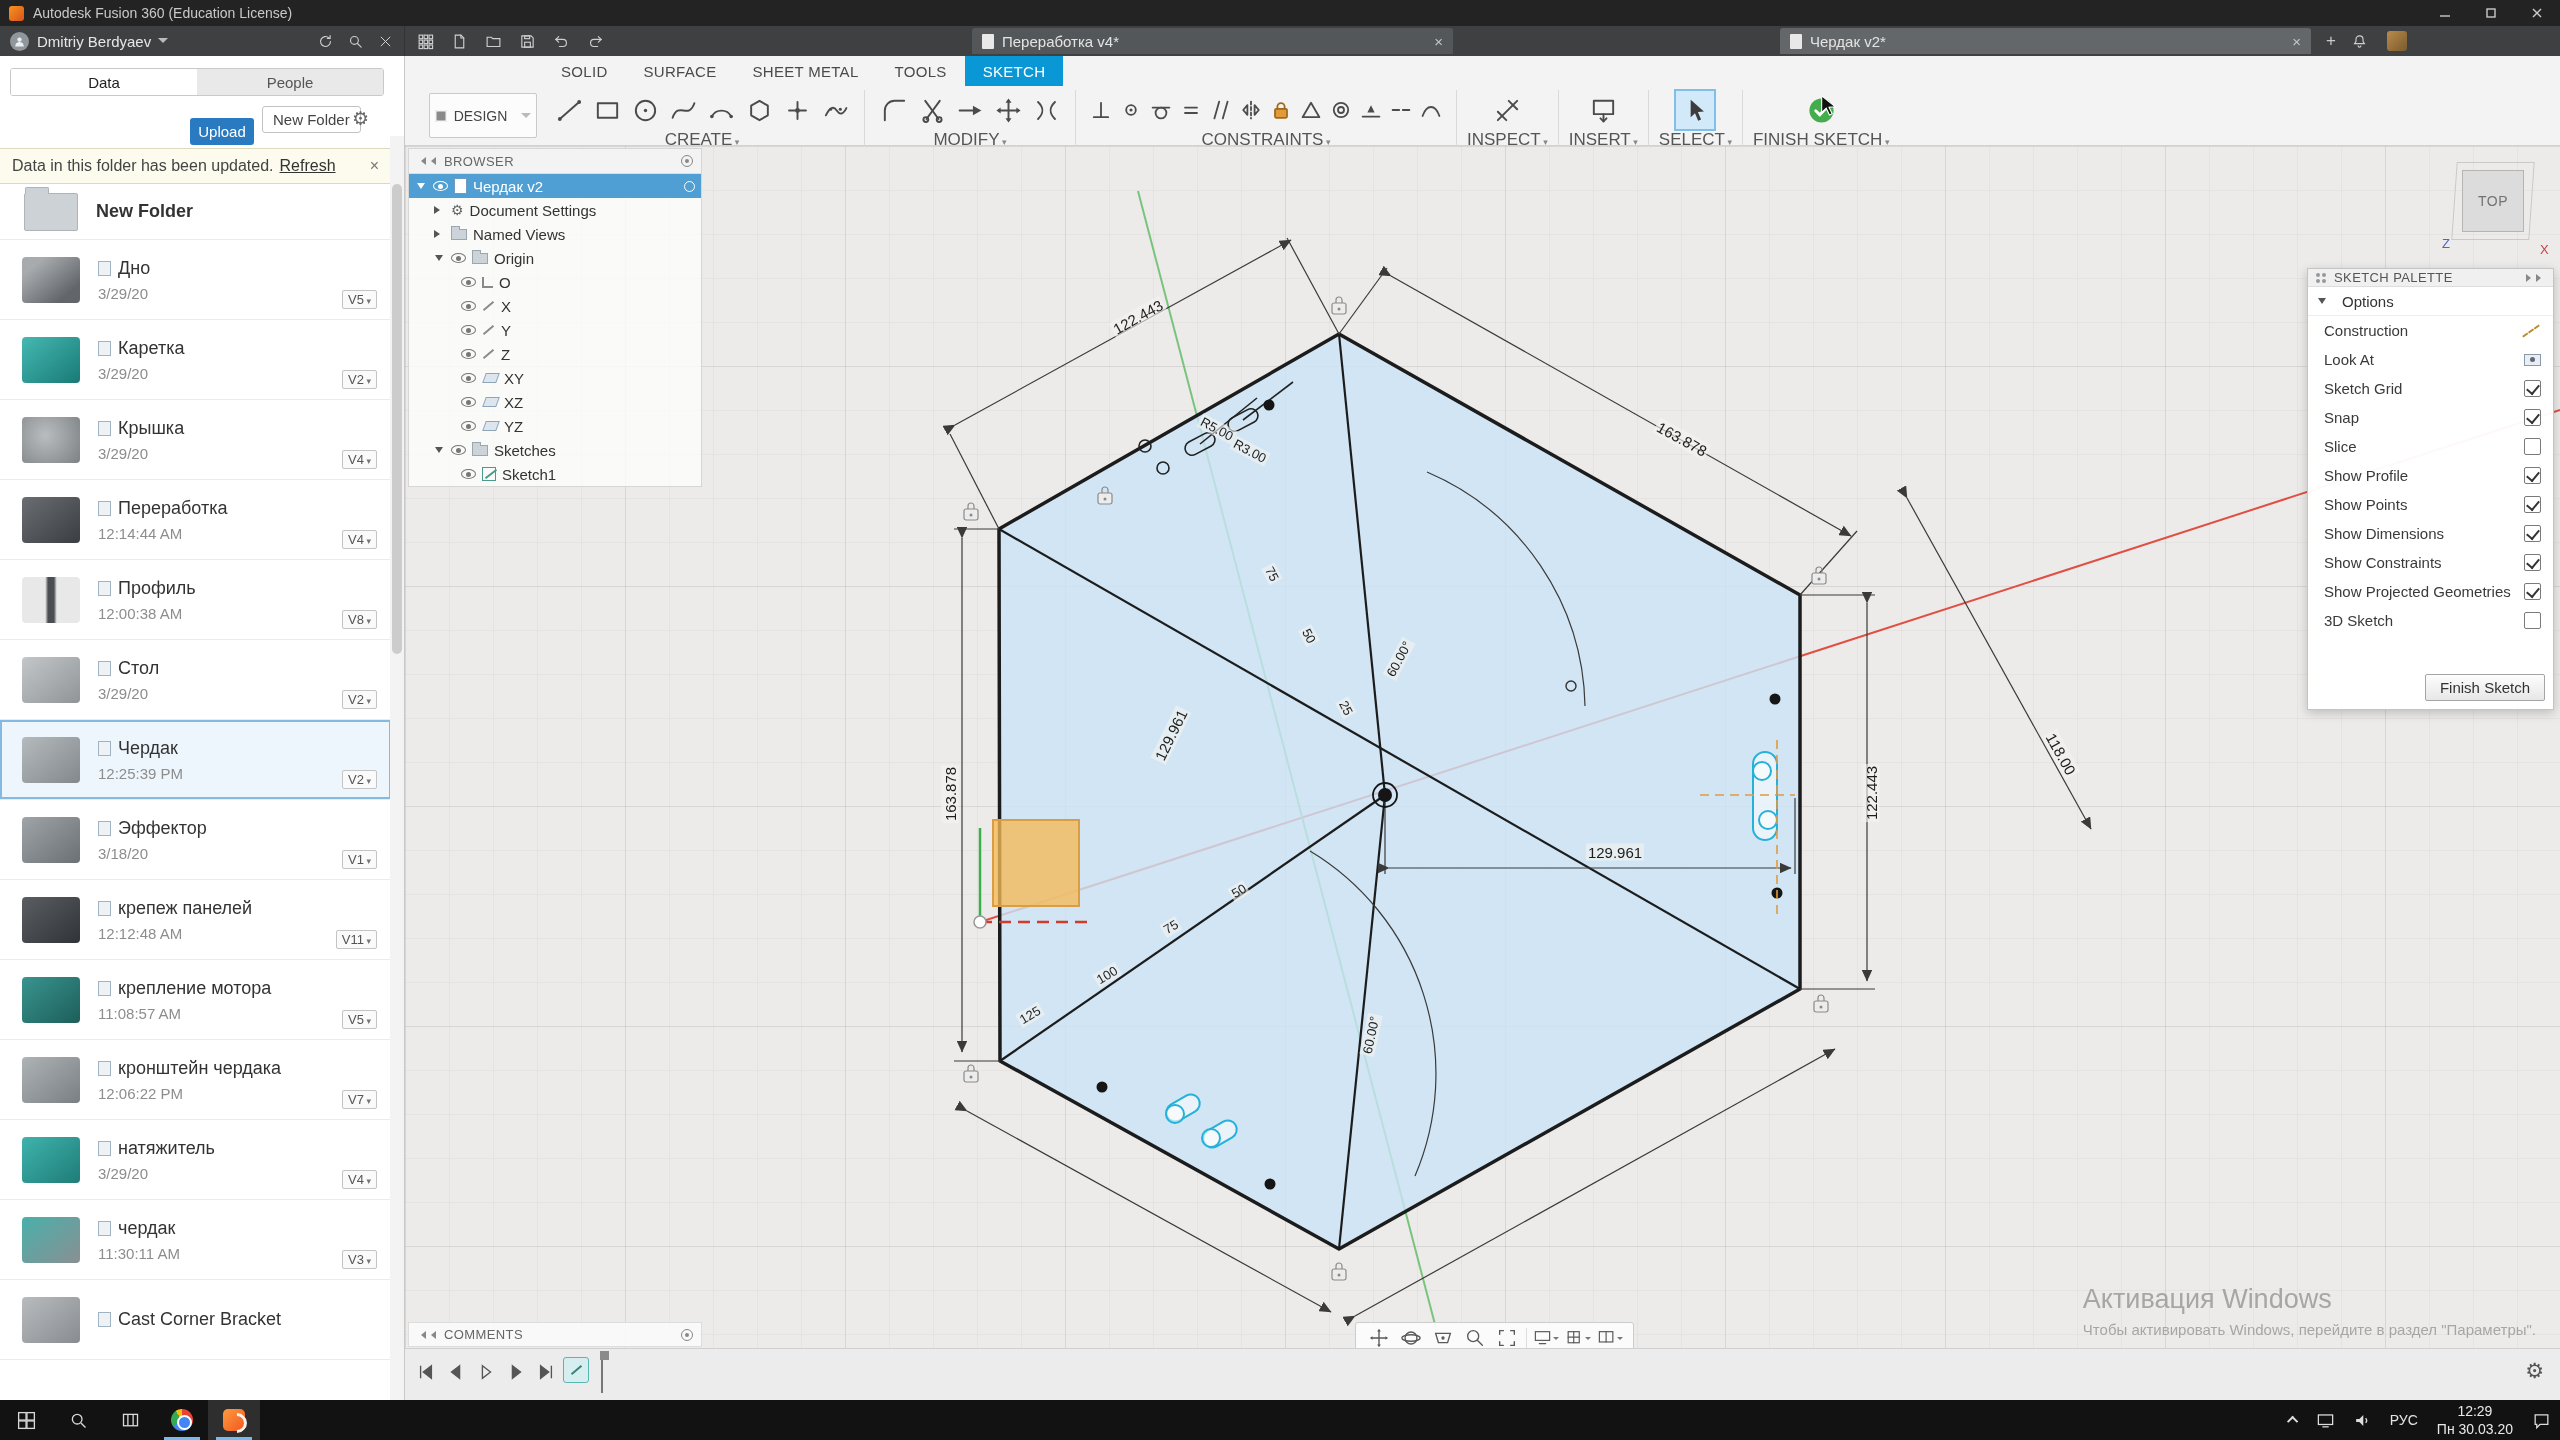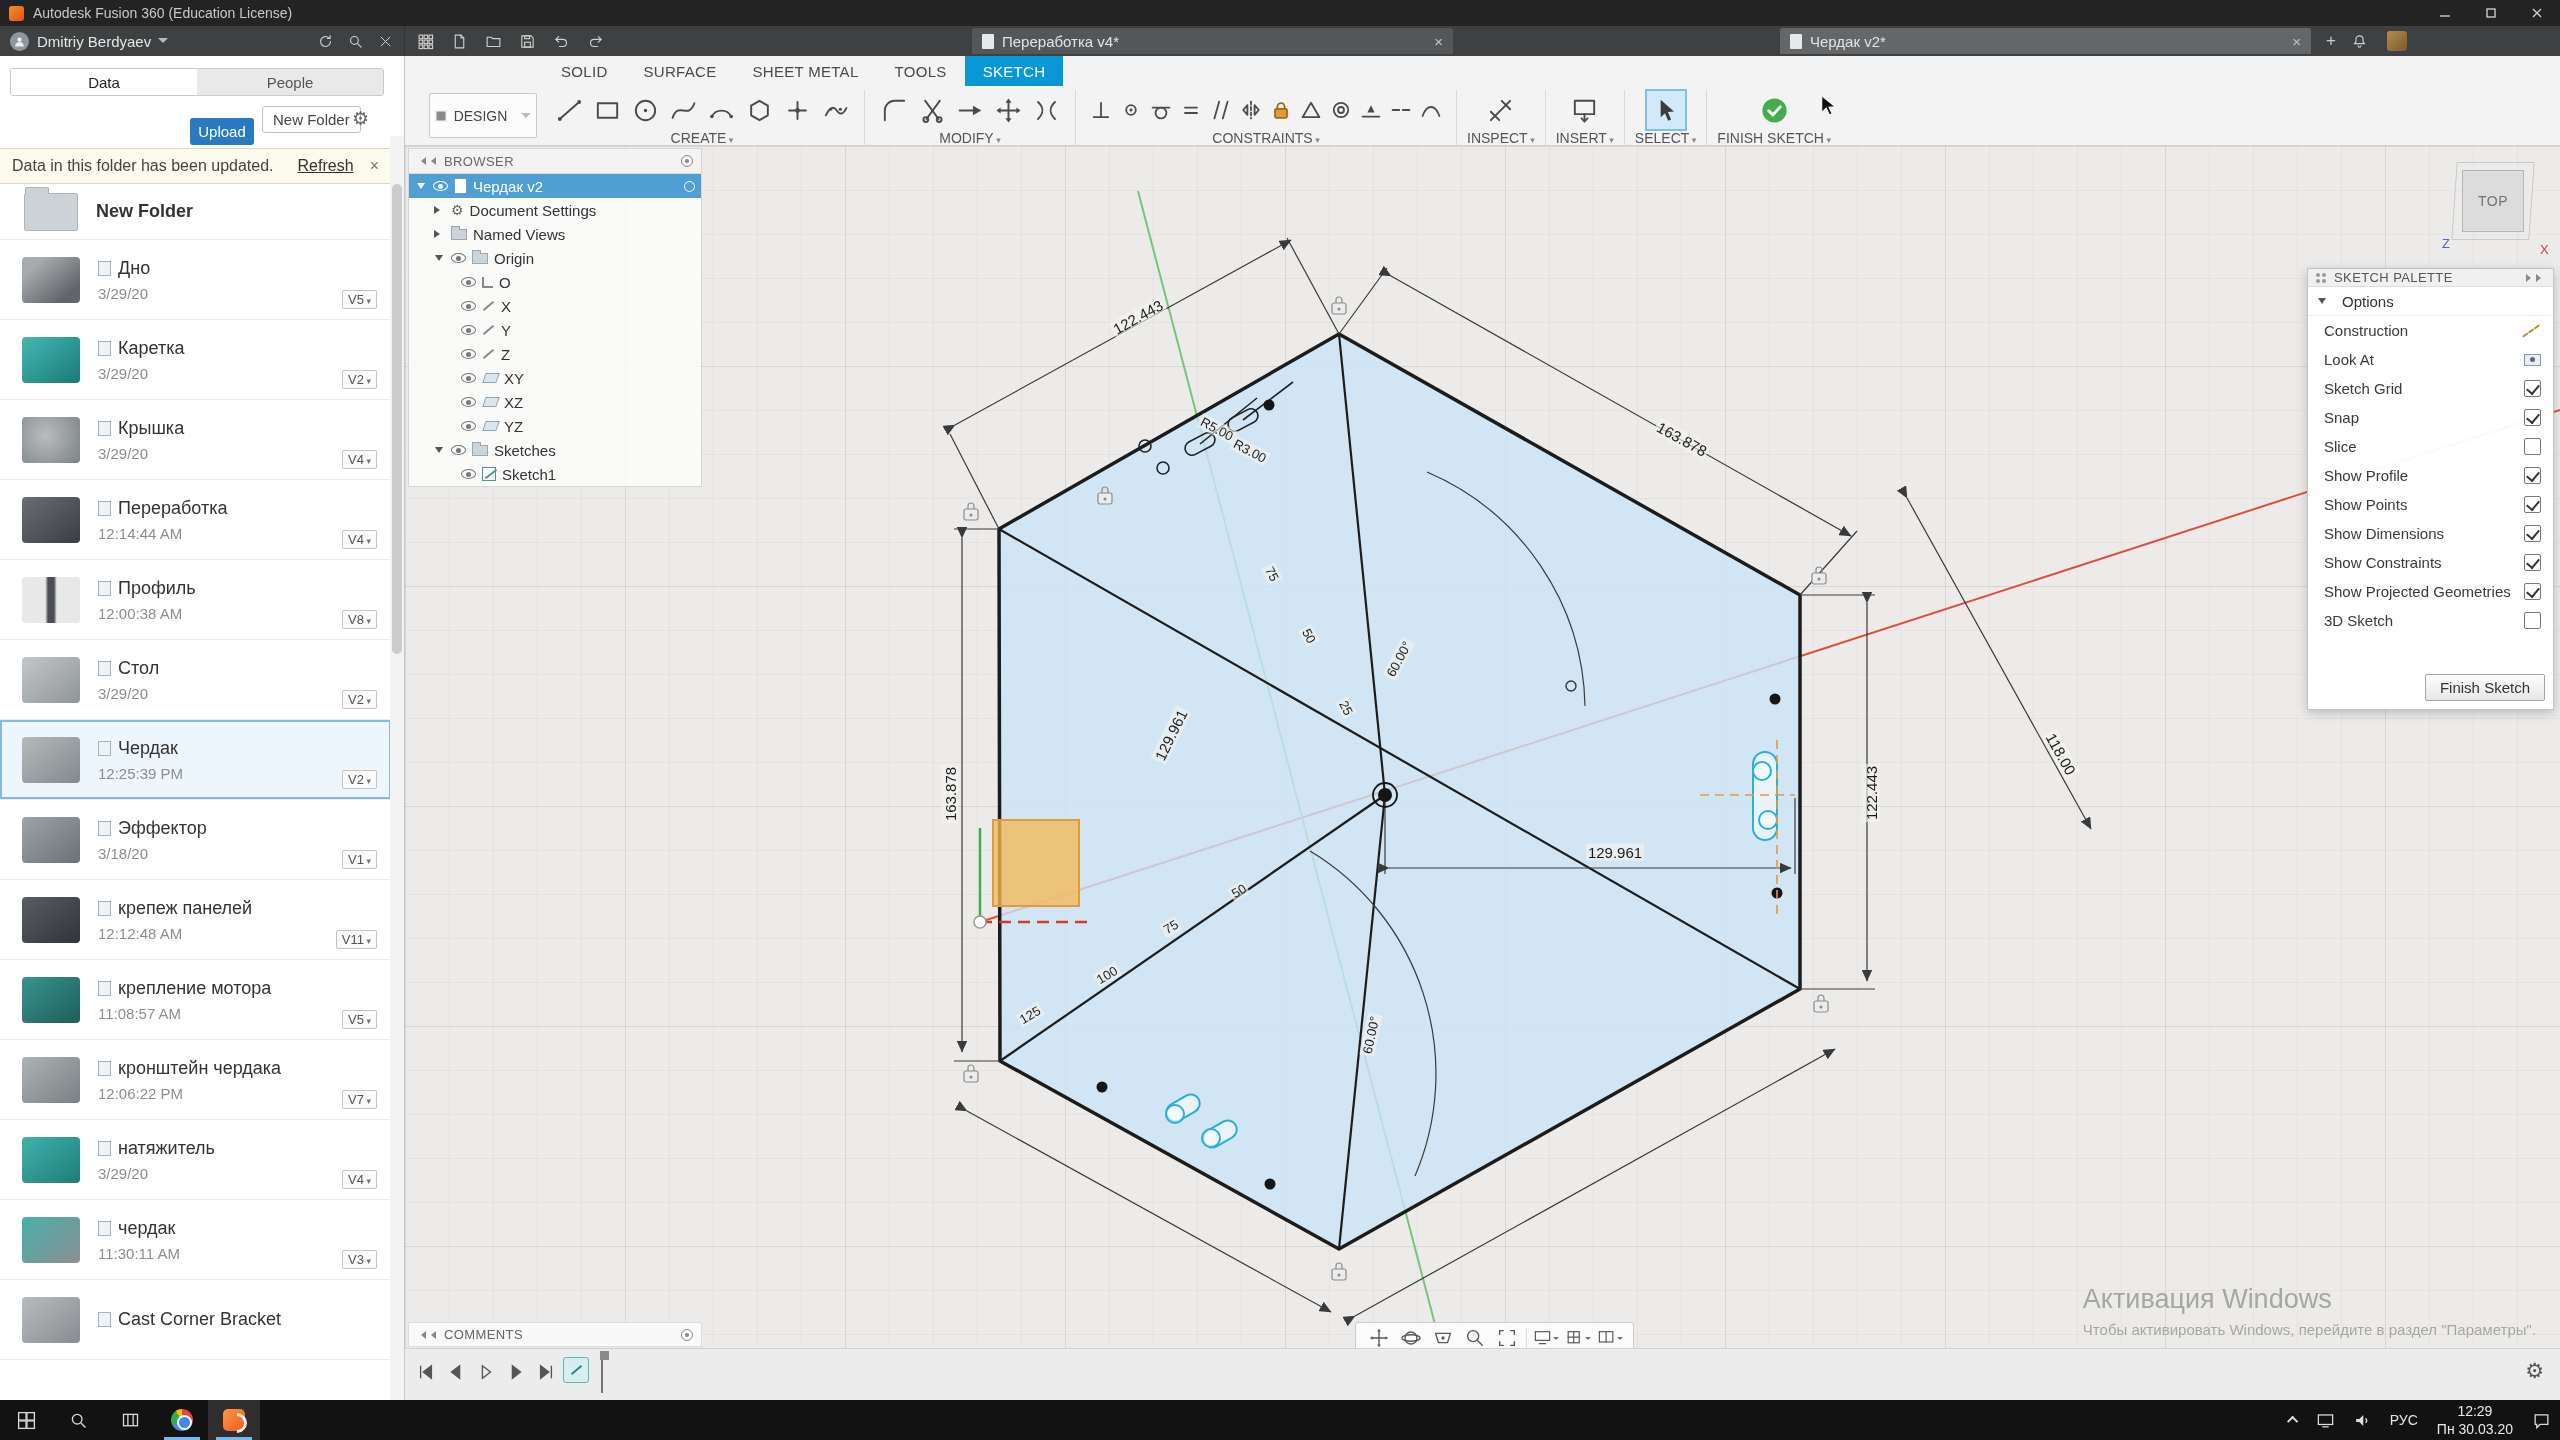--- a/index.html
+++ b/index.html
@@ -34,21 +34,21 @@
 
 .dpanel{position:absolute;left:0;top:56px;width:405px;height:1344px;background:#fff;border-right:1px solid #c8c8c8;overflow:hidden}
 .dtabs{position:absolute;left:10px;top:12px;right:20px;height:28px;display:flex;border:1px solid #c9c9c9;border-radius:3px;overflow:hidden;font-size:15px}
 .dtabs .t{flex:1;display:flex;align-items:center;justify-content:center;background:#e9e9e9;color:#555}
 .dtabs .t.on{background:#fff;color:#222}
 .dactions{position:absolute;left:0;top:48px;width:405px;height:32px}
 .btn-upload{position:absolute;left:190px;top:14px;width:64px;height:27px;background:#2a7ac2;color:#fff;border-radius:3px;font-size:15px;display:flex;align-items:center;justify-content:center}
 .btn-newfolder{position:absolute;left:262px;top:2px;height:27px;padding:0 10px;background:#fff;border:1px solid #c2c2c2;border-radius:3px;color:#444;font-size:15px;display:flex;align-items:center}
 .dgear{position:absolute;left:352px;top:3px;font-size:19px;color:#666}
 .notice{position:absolute;left:0;top:92px;width:391px;height:36px;background:#fcfbee;border-top:1px solid #ddd9bd;border-bottom:1px solid #ddd9bd;display:flex;align-items:center;padding:0 12px;font-size:16px;color:#444}
-.notice a{color:#333;text-decoration:underline;margin-left:24px}
+.notice a{color:#333;text-decoration:underline;margin-left:6px}
 .notice .x{margin-left:auto;color:#777;font-size:16px}
 .dlist{position:absolute;left:0;top:128px;width:391px}
 .ditem{position:relative;height:80px;border-bottom:1px solid #ebebeb;display:flex;align-items:center}
 .ditem.short{height:56px}
 .thumb{width:58px;height:46px;margin-left:22px;border-radius:4px;flex:none}
 .thumb-folder{width:54px;height:38px;margin-left:24px;background:#cdd2d6;border:1px solid #aeb4b9;border-radius:2px;position:relative;flex:none}
 .thumb-folder::before{content:'';position:absolute;top:-7px;left:0;width:22px;height:6px;background:#cdd2d6;border:1px solid #aeb4b9;border-bottom:none;border-radius:2px 2px 0 0}
 .dmeta{margin-left:18px;min-width:0}
 .dname{font-size:18px;color:#333;white-space:nowrap;display:flex;align-items:center;gap:7px}
 .dname .mini{width:13px;height:15px;background:#eef2f5;border:1px solid #9fb3c2;flex:none}
@@ -63,21 +63,21 @@
 
 .ribbon{position:absolute;left:405px;top:56px;width:2155px;height:90px;background:#f3f3f3;border-bottom:1px solid #d2d2d2}
 .rtabs{position:absolute;left:138px;top:0;height:30px;display:flex;align-items:stretch}
 .rtab{padding:0 18px;display:flex;align-items:center;font-size:15px;color:#4a4a4a;letter-spacing:.3px;white-space:nowrap}
 .rtab.on{background:#0a97d5;color:#fff}
 .rrow{position:absolute;left:0;top:30px;width:2155px;height:60px;display:flex;align-items:flex-start}
 .wsbtn{margin:7px 6px 0 24px;width:108px;height:45px;border:1px solid #c9c9c9;background:#fcfcfc;border-radius:2px;display:flex;align-items:center;justify-content:center;gap:7px;font-size:14px;color:#444}
 .wsgrid{width:12px;height:12px;background:#8a8a8a;box-shadow:0 0 0 1.5px #f3f3f3 inset;border-radius:1px}
 .rgroup{display:flex;flex-direction:column;align-items:center;margin:4px 7px 0}
 .gicons{display:flex;align-items:center;height:40px}
-.glabel{font-size:14px;color:#555;margin-top:0;white-space:nowrap}
+.glabel{font-size:17px;color:#555;margin-top:0;white-space:nowrap}
 .glabel::after{content:" ▾";font-size:9px;color:#888}
 .rsep{width:1px;height:76px;background:#dadada;margin:4px 3px 0}
 .ric{width:38px;height:38px;display:flex;align-items:center;justify-content:center}
 .ric.c{width:30px}
 .ric.hl{background:#d2e9f9;outline:2px solid #7fc0e8}
 .ig{width:29px;height:29px;stroke:#4b4b4b;fill:none;stroke-width:1.6;stroke-linecap:round;stroke-linejoin:round}
 .ig.cg{width:24px;height:24px;stroke-width:1.5}
 
 
 .canvas{position:absolute;left:405px;top:146px;width:2155px;height:1202px;overflow:hidden;background-color:#ecebe9;

